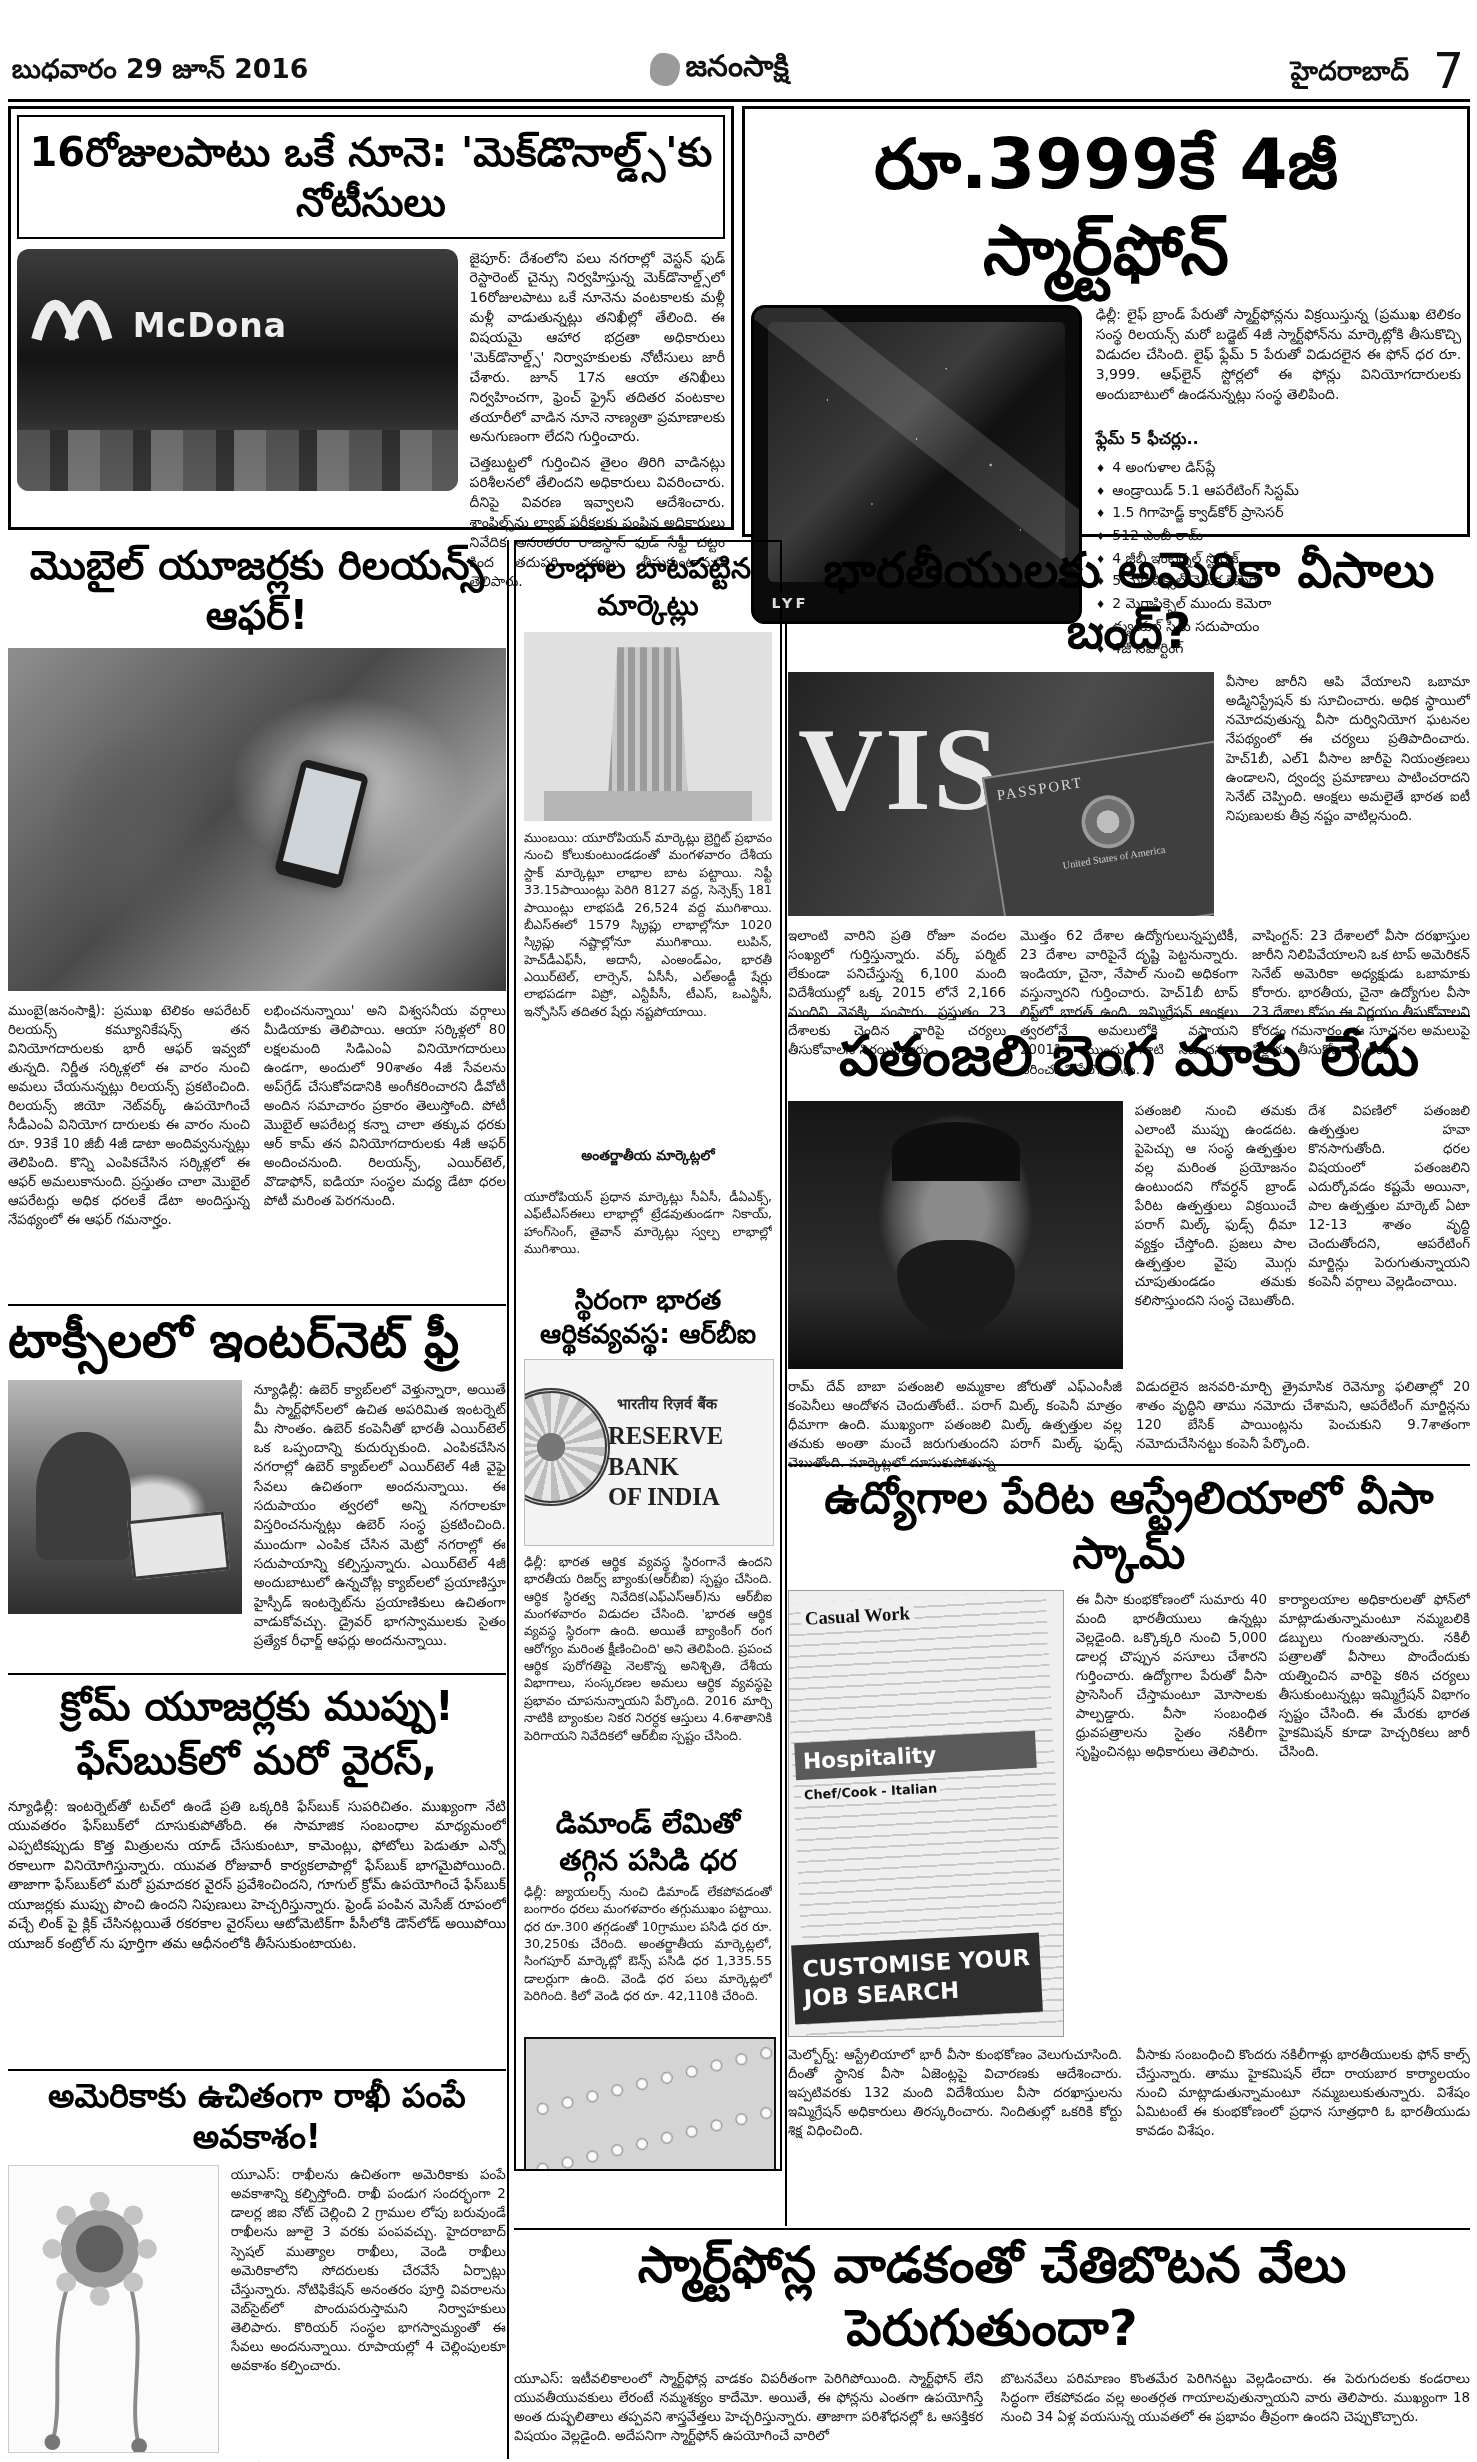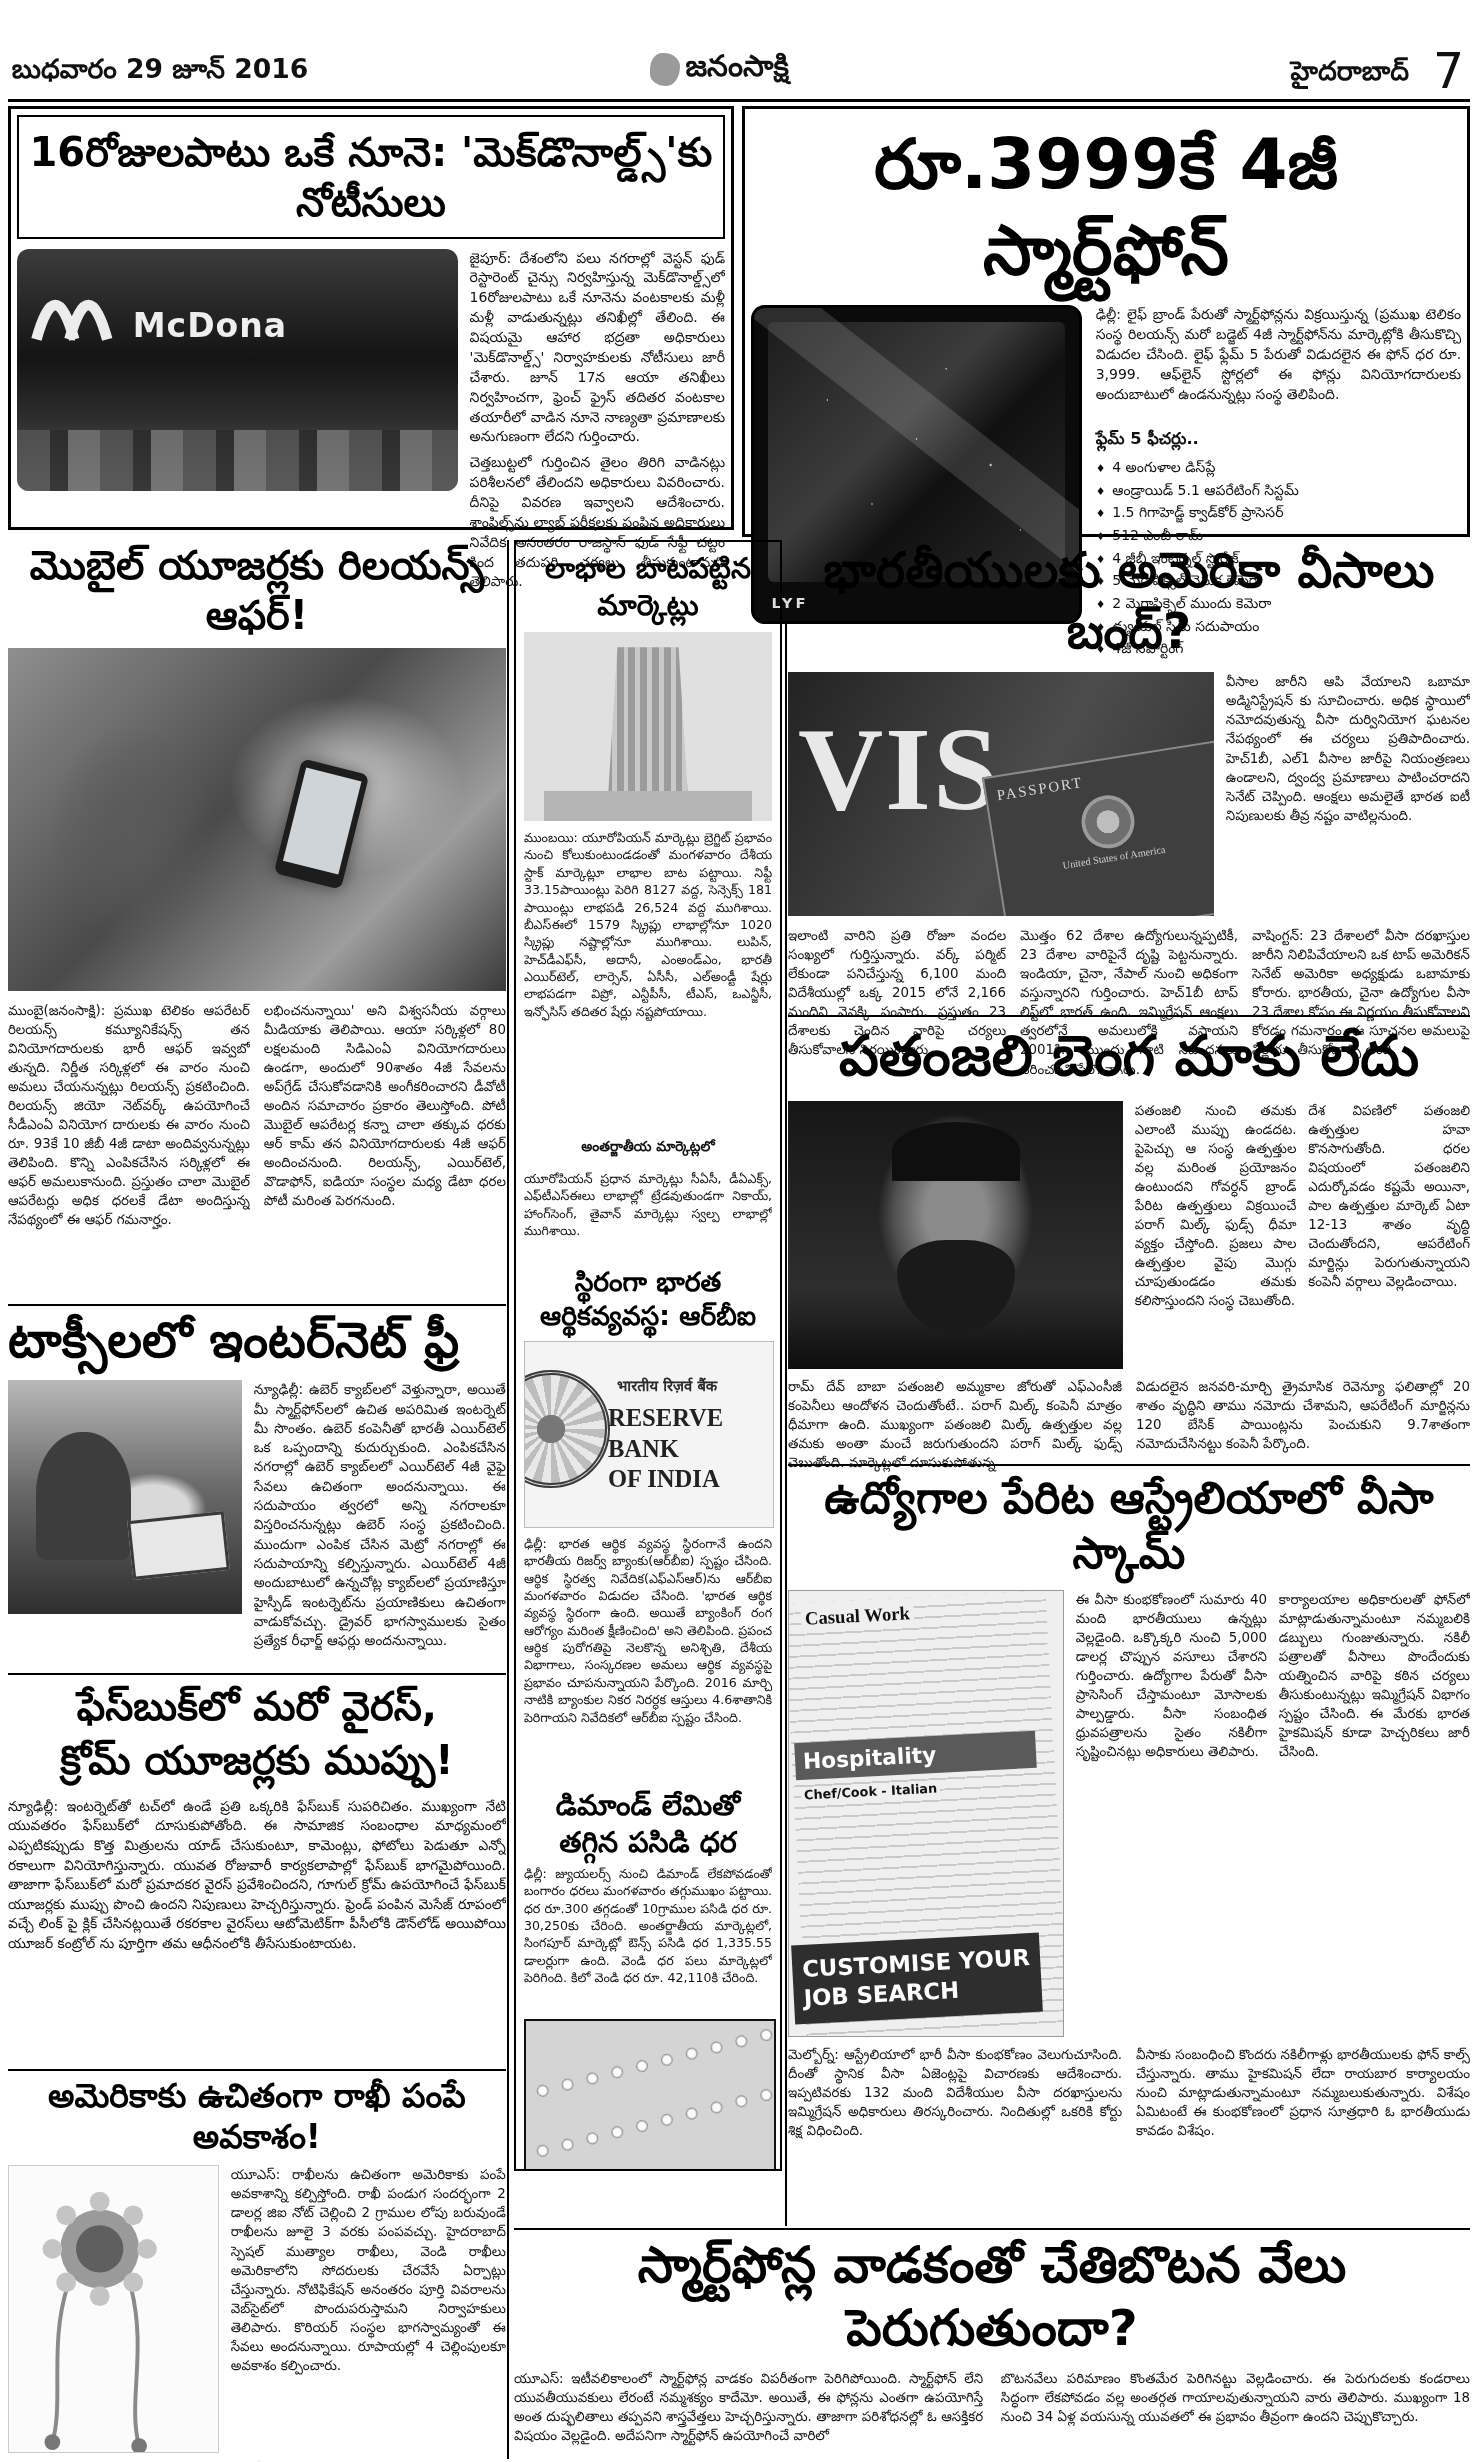--- a/index.html
+++ b/index.html
@@ -61,21 +61,21 @@
   #a3 .cols .bd{flex:1;height:100%;}
   
   #mid{left:514px;top:540px;width:268px;height:1631px;border:2.5px solid #000;box-sizing:border-box;padding:7.9px;overflow:hidden;}
   #mid .mk-h{font-size:28.6px;text-align:center;line-height:1.3;}
   .bse{width:100%;height:189px;margin:7.9px 0;background:#e0e0e0;}
   .bse .tower{position:absolute;left:28%;bottom:0;width:44%;height:92%;background:
       repeating-linear-gradient(90deg,#9b9b9b 0 6.9px,#c9c9c9 6.9px 11.8px);clip-path:polygon(12% 100%,22% 0,78% 0,88% 100%);}
   .bse .base{position:absolute;bottom:0;left:8%;width:84%;height:16%;background:#b5b5b5;}
   #mid .bd{font-size:12.6px;line-height:1.38;}
   #mid .p1{height:297px;}
-  #mid .sub{font-weight:bold;text-align:center;font-size:13.8px;margin:12px 0;}
+  #mid .sub{font-weight:bold;text-align:center;font-size:13.8px;margin:21px 0;}
   #mid .p2{height:87px;}
   #mid .rbi-h{font-size:26.6px;text-align:center;margin-top:7.9px;line-height:1.3;}
   .rbi{width:100%;height:185px;margin:6.9px 0;background:#f4f4f4;border:1px solid #bbb;}
   .rbi .seal{position:absolute;left:-33px;top:27.6px;width:108px;height:108px;border-radius:50%;border:5.9px double #3a3a3a;background:
       radial-gradient(circle at 50% 50%,#777 0 18%,transparent 19%),repeating-conic-gradient(#e8e8e8 0 10deg,#bdbdbd 10deg 20deg);}
   .rbi .hi{position:absolute;left:92px;top:33px;font-size:14.8px;color:#2b2b2b;font-weight:bold;}
   .rbi .en{position:absolute;left:83px;top:61px;font-family:"Liberation Serif",serif;font-size:24.6px;font-weight:bold;color:#222;line-height:1.25;}
   #mid .rbi-bd{height:244px;}
   #mid .gold-h{font-size:28.6px;text-align:center;margin-top:7.9px;line-height:1.3;}
   #mid .gold-bd{height:148px;margin-top:3.9px;}
@@ -324,22 +324,22 @@
       <div class="ph taxi">
         <div class="man"></div>
         <div class="lap"></div>
       </div>
       <div class="bd" style="font-size:13.6px;">న్యూఢిల్లీ: ఉబెర్ క్యాబ్‌లలో వెళ్తున్నారా, అయితే మీ స్మార్ట్‌ఫోన్‌లలో ఉచిత అపరిమిత ఇంటర్నెట్ మీ సొంతం. ఉబెర్ కంపెనీతో భారతీ ఎయిర్‌టెల్ ఒక ఒప్పందాన్ని కుదుర్చుకుంది. ఎంపికచేసిన నగరాల్లో ఉబెర్ క్యాబ్‌లలో ఎయిర్‌టెల్ 4జీ వైఫై సేవలు ఉచితంగా అందనున్నాయి. ఈ సదుపాయం త్వరలో అన్ని నగరాలకూ విస్తరించనున్నట్లు ఉబెర్ సంస్థ ప్రకటించింది. ముందుగా ఎంపిక చేసిన మెట్రో నగరాల్లో ఈ సదుపాయాన్ని కల్పిస్తున్నారు. ఎయిర్‌టెల్ 4జీ అందుబాటులో ఉన్నచోట్ల క్యాబ్‌లలో ప్రయాణిస్తూ హైస్పీడ్ ఇంటర్నెట్‌ను ప్రయాణికులు ఉచితంగా వాడుకోవచ్చు. డ్రైవర్ భాగస్వాములకు సైతం ప్రత్యేక రీఛార్జ్ ఆఫర్లు అందనున్నాయి.</div>
     </div>
   </div>
 
   <div class="abs" id="a10">
     <div class="hl">
+      <div>క్రోమ్ యూజర్లకు ముప్పు!</div>
       <div>ఫేస్‌బుక్‌లో మరో వైరస్,</div>
-      <div>క్రోమ్ యూజర్లకు ముప్పు!</div>
     </div>
     <div class="bd">న్యూఢిల్లీ: ఇంటర్నెట్‌తో టచ్‌లో ఉండే ప్రతి ఒక్కరికి ఫేస్‌బుక్ సుపరిచితం. ముఖ్యంగా నేటి యువతరం ఫేస్‌బుక్‌లో దూసుకుపోతోంది. ఈ సామాజిక సంబంధాల మాధ్యమంలో ఎప్పటికప్పుడు కొత్త మిత్రులను యాడ్ చేసుకుంటూ, కామెంట్లు, ఫోటోలు పెడుతూ ఎన్నో రకాలుగా వినియోగిస్తున్నారు. యువత రోజువారీ కార్యకలాపాల్లో ఫేస్‌బుక్ భాగమైపోయింది. తాజాగా ఫేస్‌బుక్‌లో మరో ప్రమాదకర వైరస్ ప్రవేశించిందని, గూగుల్ క్రోమ్ ఉపయోగించే ఫేస్‌బుక్ యూజర్లకు ముప్పు పొంచి ఉందని నిపుణులు హెచ్చరిస్తున్నారు. ఫ్రెండ్ పంపిన మెసేజ్ రూపంలో వచ్చే లింక్ పై క్లిక్ చేసినట్లయితే రకరకాల వైరస్‌లు ఆటోమెటిక్‌గా పీసీలోకి డౌన్‌లోడ్ అయిపోయి యూజర్ కంట్రోల్ ను పూర్తిగా తమ ఆధీనంలోకి తీసేసుకుంటాయట.</div>
   </div>
 
   <div class="abs" id="a11">
     <div class="hl">అమెరికాకు ఉచితంగా రాఖీ పంపే అవకాశం!</div>
     <div class="wrap">
       <div class="ph rakhi">
         <svg width="209" height="286" viewBox="0 0 106 145">
           <g fill="none" stroke="#8a8a8a" stroke-width="2">

